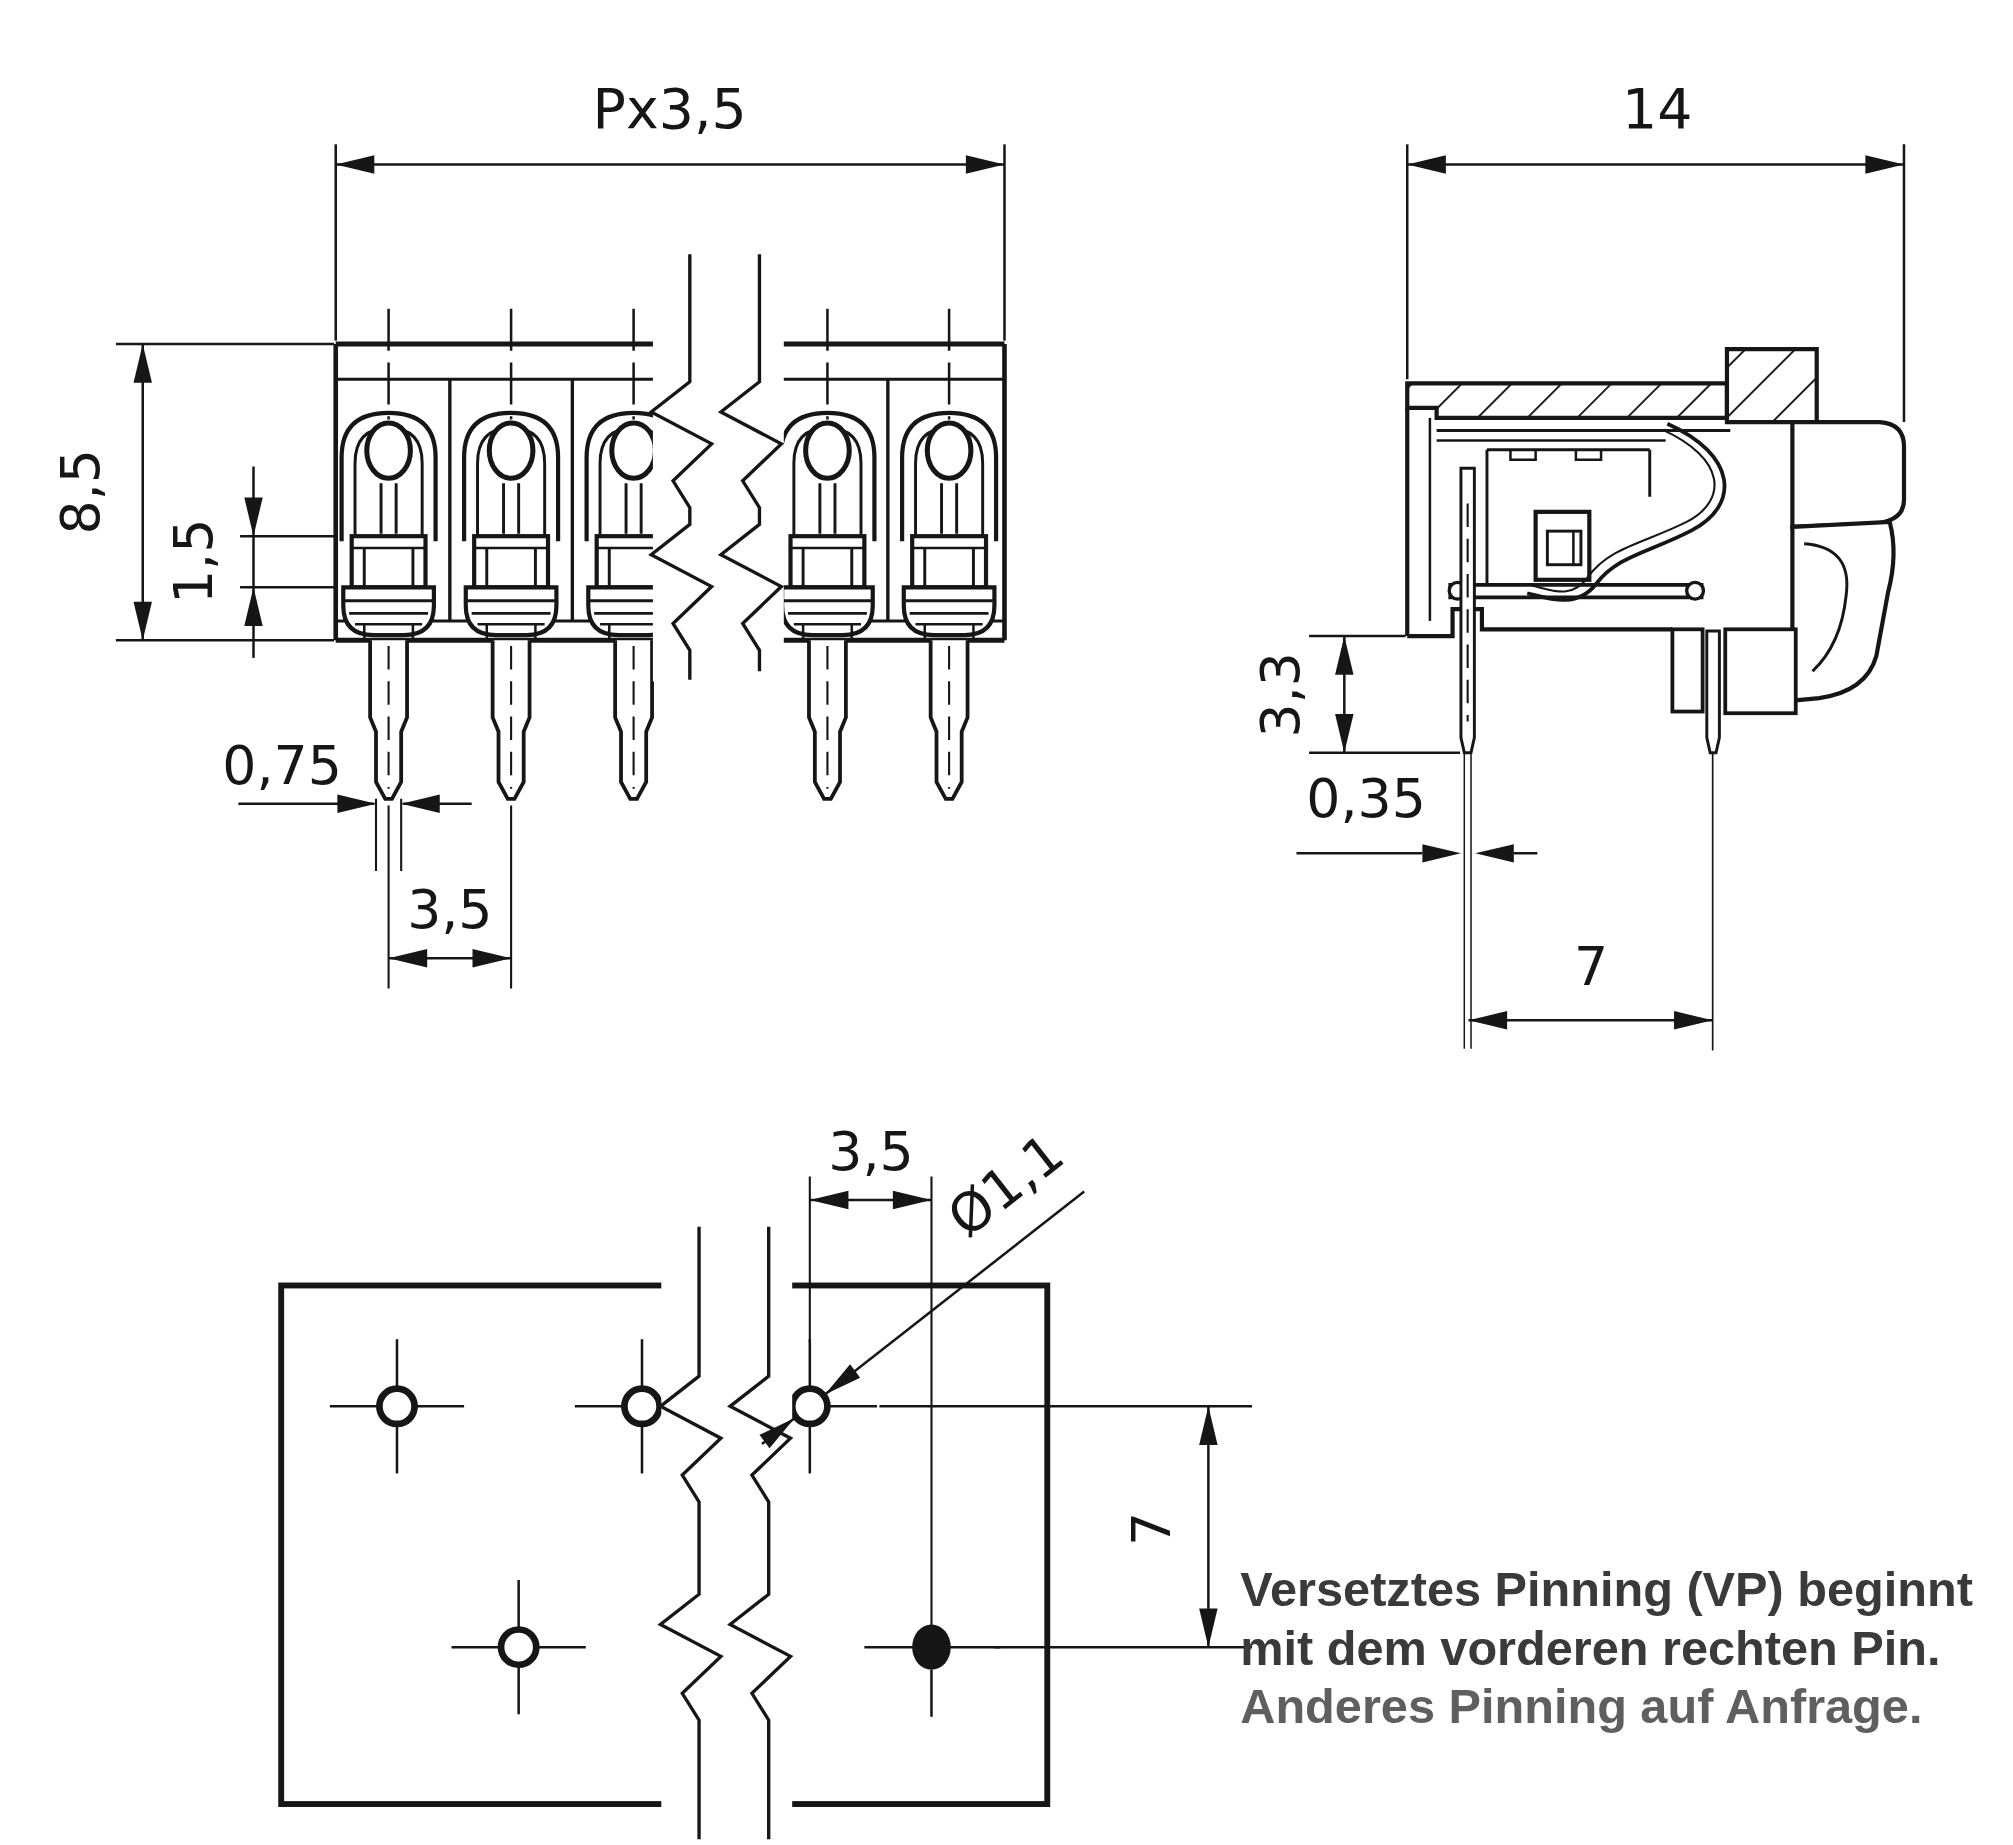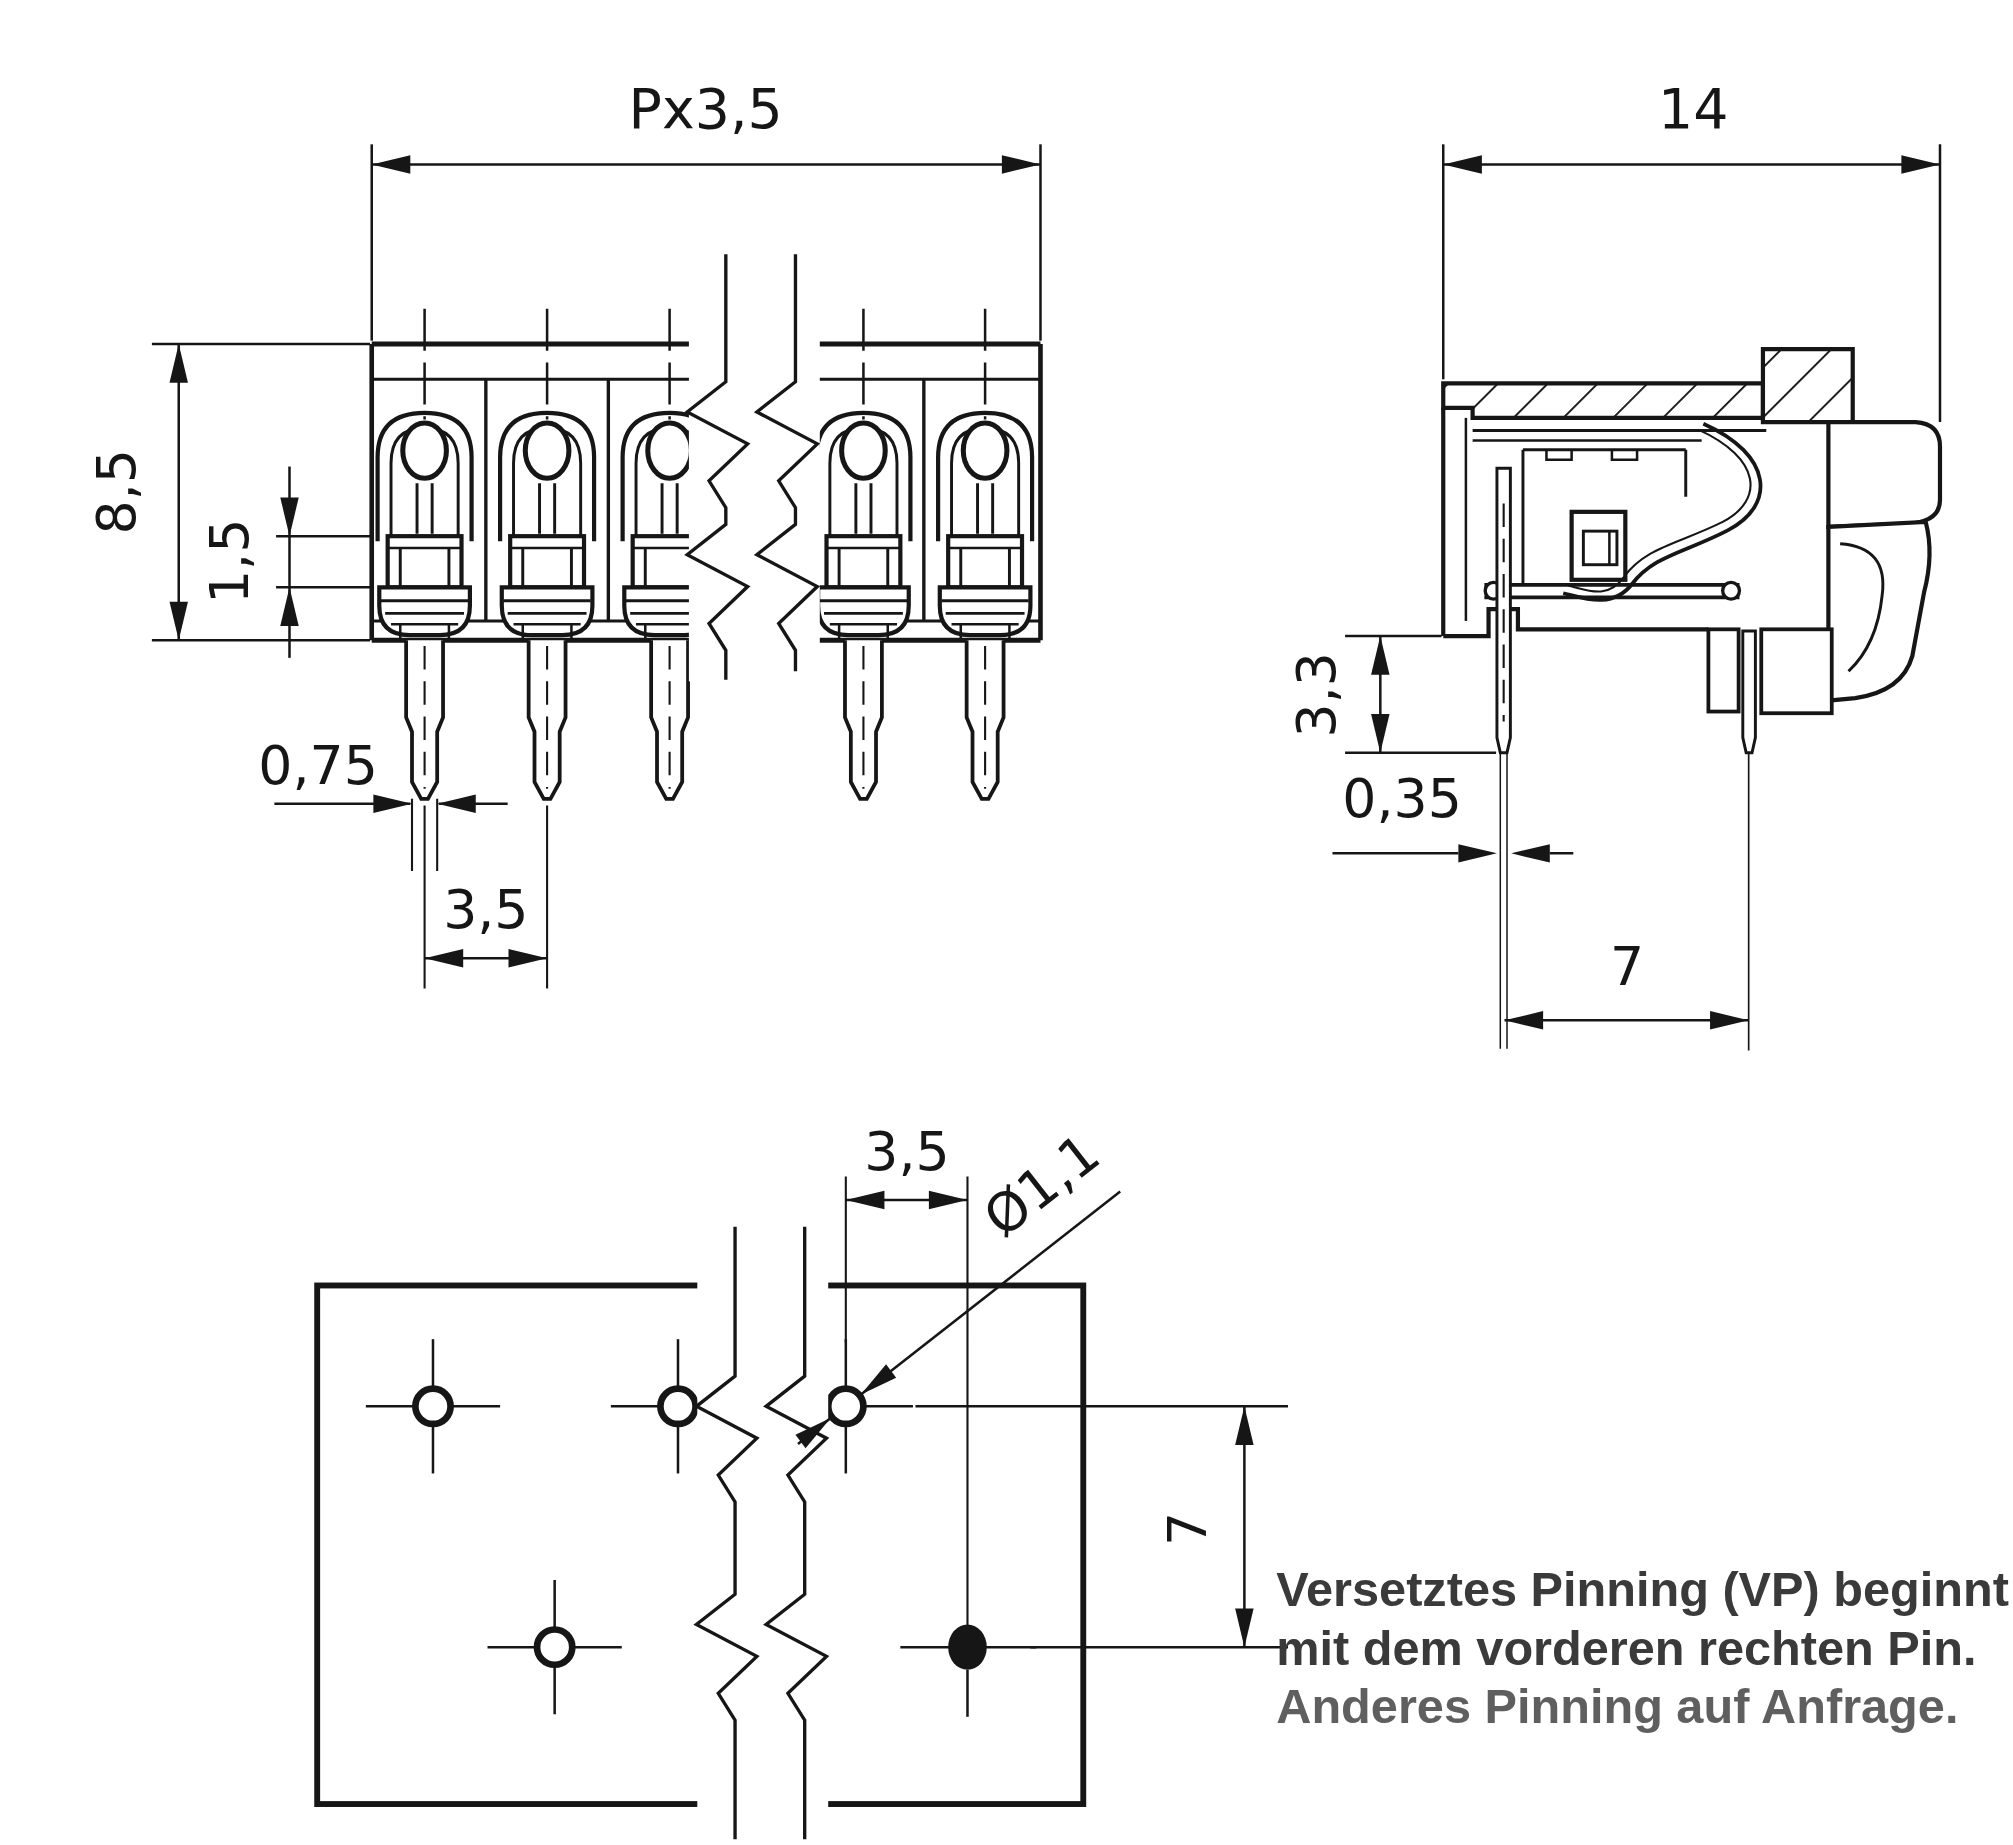--- a/index.html
+++ b/index.html
@@ -1,17 +1,17 @@
 <!DOCTYPE html>
 <html style="font-size:13.4px"><head>
 <meta charset="utf-8">
 <style>
   html,body{margin:0;padding:0;background:#ffffff;}
   body{width:2014px;height:1846px;overflow:hidden;font-family:"Liberation Sans",sans-serif;}
-  #stage{width:1807px;height:1846px;padding-left:36px;}
+  #stage{width:1807px;height:1846px;}
   svg{display:block;}
   text.dim{font-family:"DejaVu Sans",sans-serif;font-weight:400;fill:#161616;}
   text.note{font-family:"Liberation Sans",sans-serif;font-weight:700;}
 </style>
 </head>
 <body>
 
 <div id="stage">
 <svg width="2014" height="1846" viewBox="0 0 2400 2200">
   <defs>

